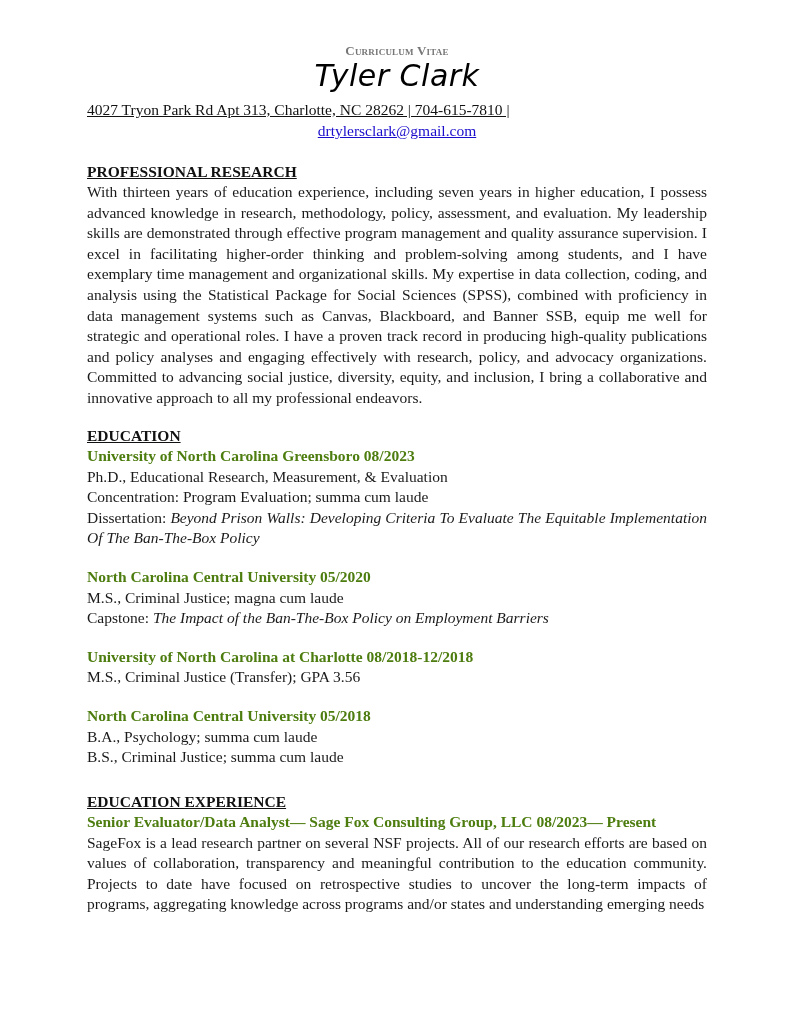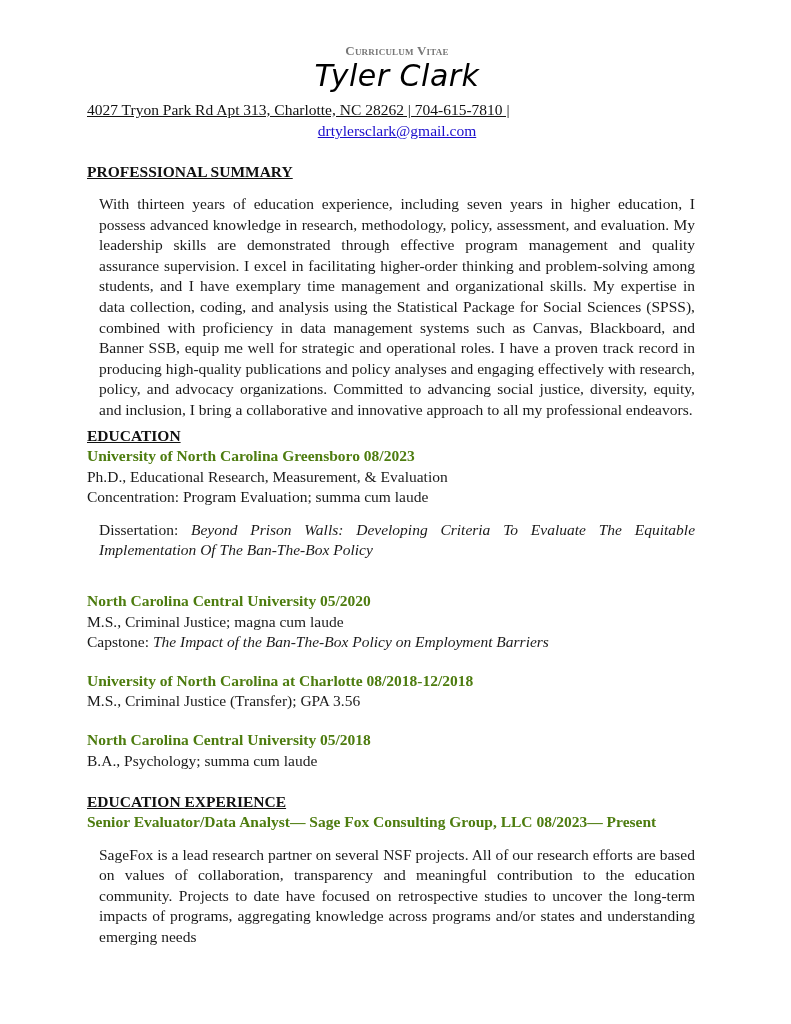--- a/index.html
+++ b/index.html
@@ -12,39 +12,39 @@
   .name { position: absolute; left: 0; width: 620px; top: 58px; text-align: center;
           font-family: "DejaVu Sans", sans-serif; font-style: italic; font-size: 30px;
           color: #000; letter-spacing: 0.5px; }
   .address { position: absolute; left: 0; width: 620px; top: 101px; text-align: left;
              font-size: 15.5px; text-decoration: underline; color: #111; }
   .email { position: absolute; left: 0; width: 620px; top: 122px; text-align: center;
            font-size: 15.5px; }
   .email a { color: #1a0dcc; text-decoration: underline; }
   .section { position: absolute; left: 0; width: 620px; }
   .heading { font-weight: bold; text-decoration: underline; font-size: 15.5px; line-height: 20px; color: #111; }
-  p.body { margin: 12px; font-size: 15.5px; line-height: 20.6px; text-align: justify; color: #1a1a1a; }
+  p.body { margin: 0; font-size: 15.5px; line-height: 20.6px; text-align: justify; color: #1a1a1a; }
   .entry-title { font-weight: bold; font-size: 15.5px; line-height: 20.6px; color: #4d7c0f; }
   .line { font-size: 15.5px; line-height: 20.6px; }
   .gap { height: 18px; }
   em { }
 </style>
 </head>
 <body>
 
 <div class="page">
   <div class="cv-label">Curriculum Vitae</div>
   <div class="name">Tyler Clark</div>
   <div class="address">4027 Tryon Park Rd Apt 313, Charlotte, NC 28262 | 704-615-7810 |</div>
   <div class="email">
     <a>drtylersclark@gmail.com</a>
   </div>
 
   <div class="section" style="top:162px;">
-    <div class="heading">PROFESSIONAL SUMMARY</div>
+    <div class="heading">PROFESSIONAL RESEARCH</div>
     <p class="body">With thirteen years of education experience, including seven years in higher education, I possess advanced knowledge in research, methodology, policy, assessment, and evaluation. My leadership skills are demonstrated through effective program management and quality assurance supervision. I excel in facilitating higher-order thinking and problem-solving among students, and I have exemplary time management and organizational skills. My expertise in data collection, coding, and analysis using the Statistical Package for Social Sciences (SPSS), combined with proficiency in data management systems such as Canvas, Blackboard, and Banner SSB, equip me well for strategic and operational roles. I have a proven track record in producing high-quality publications and policy analyses and engaging effectively with research, policy, and advocacy organizations. Committed to advancing social justice, diversity, equity, and inclusion, I bring a collaborative and innovative approach to all my professional endeavors.</p>
   </div>
 
   <div class="section" style="top:426px;">
     <div class="heading">EDUCATION</div>
 
     <div>
       <div class="entry-title">University of North Carolina Greensboro 08/2023</div>
       <div class="line">Ph.D., Educational Research, Measurement, &amp; Evaluation</div>
       <div class="line">Concentration: Program Evaluation; summa cum laude</div>
@@ -61,20 +61,21 @@
 
     <div>
       <div class="entry-title">University of North Carolina at Charlotte 08/2018-12/2018</div>
       <div class="line">M.S., Criminal Justice (Transfer); GPA 3.56</div>
     </div>
     <div class="gap"></div>
 
     <div>
       <div class="entry-title">North Carolina Central University 05/2018</div>
       <div class="line">B.A., Psychology; summa cum laude</div>
+      <div class="line">B.S., Criminal Justice; summa cum laude</div>
     </div>
   </div>
 
   <div class="section" style="top:792px;">
     <div class="heading">EDUCATION EXPERIENCE</div>
     <div class="entry-title">Senior Evaluator/Data Analyst— Sage Fox Consulting Group, LLC 08/2023— Present</div>
     <p class="body">SageFox is a lead research partner on several NSF projects.  All of our research efforts are based on values of collaboration, transparency and meaningful contribution to the education community. Projects to date have focused on retrospective studies to uncover the long-term impacts of programs, aggregating knowledge across programs and/or states and understanding emerging needs</p>
   </div>
 </div>
 

